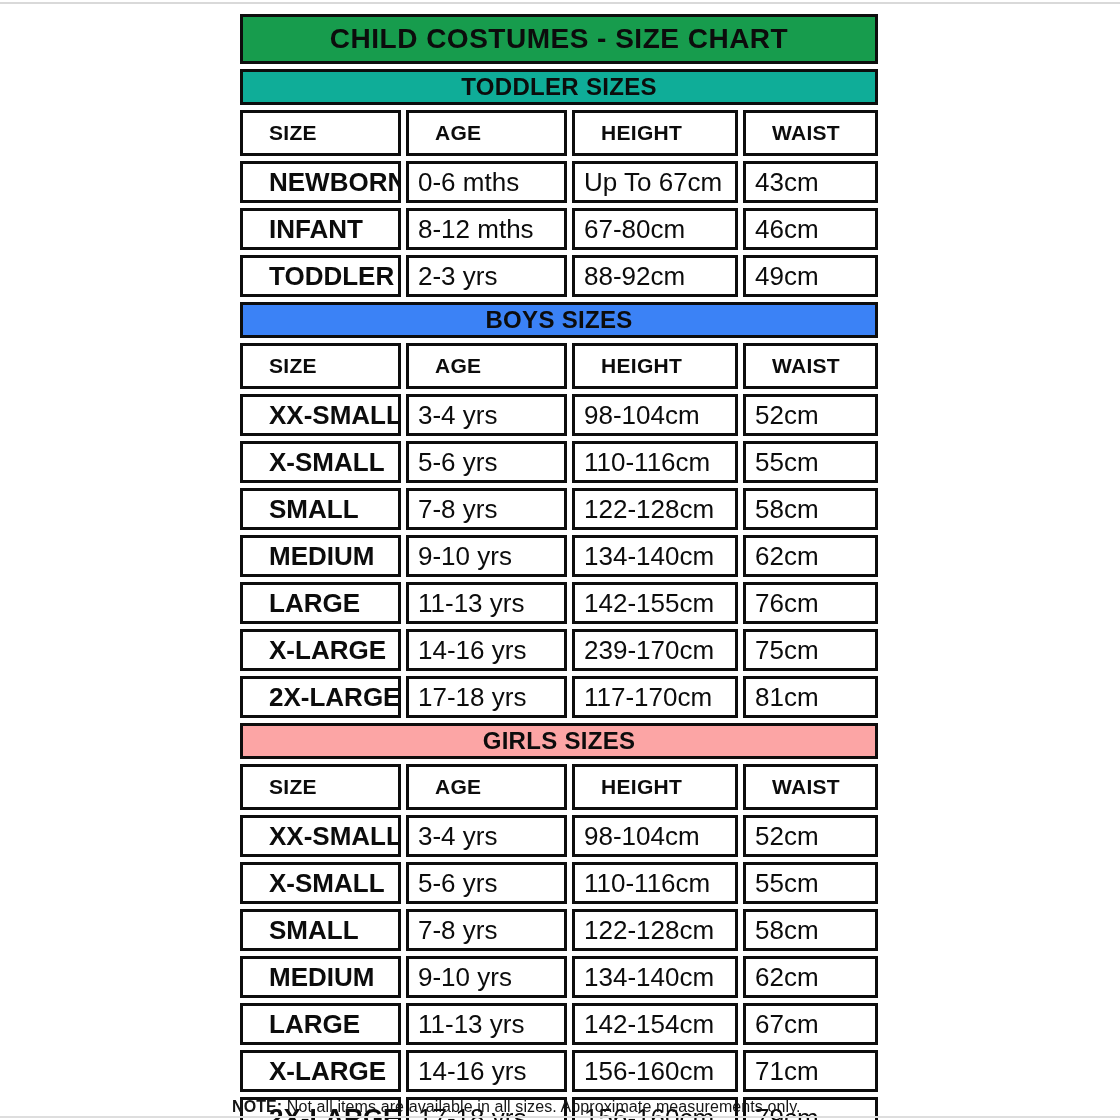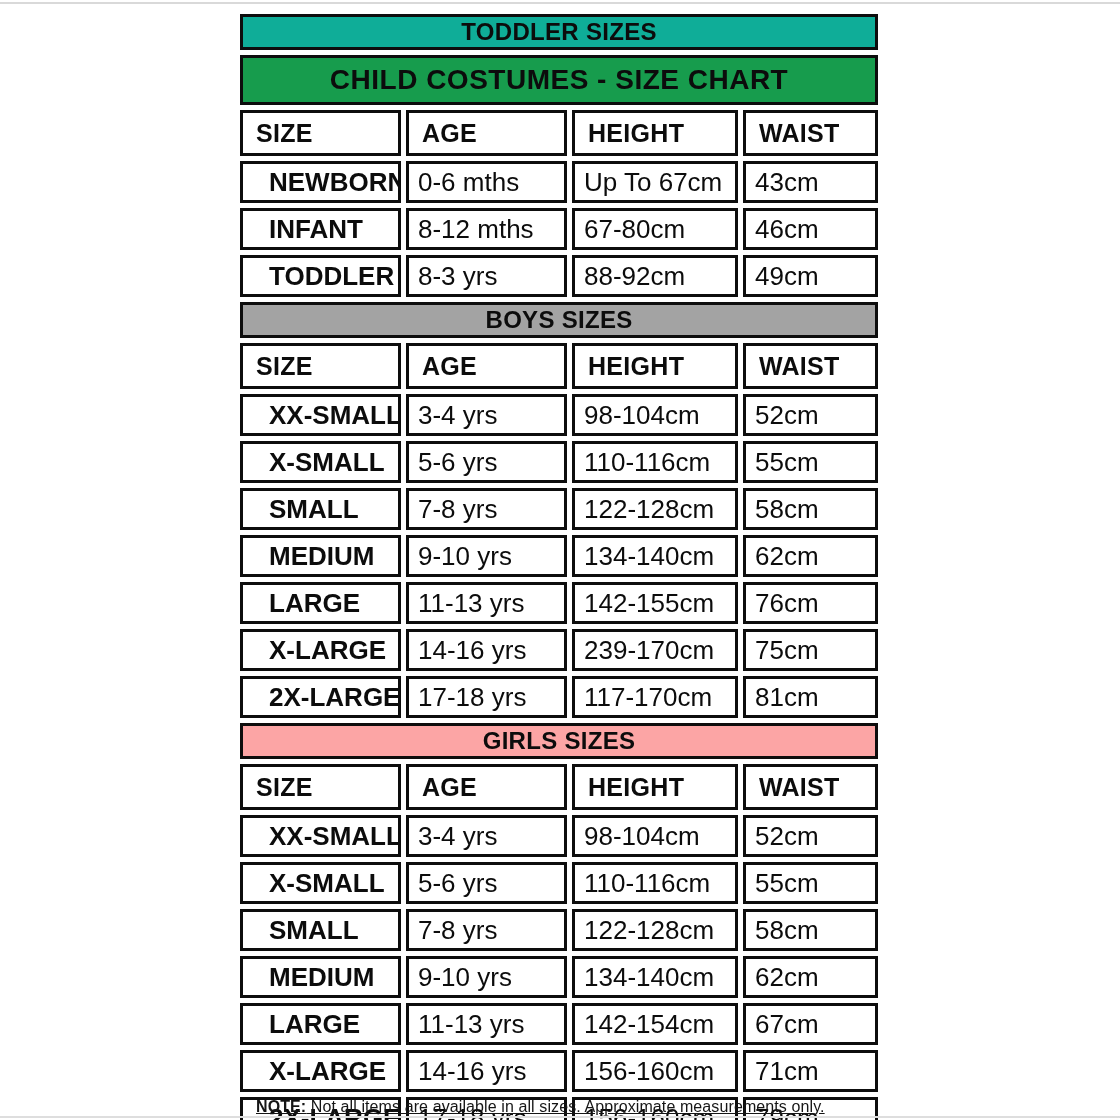--- a/index.html
+++ b/index.html
@@ -53,96 +53,95 @@
   }
   td.bar {
     height: 24px;
     text-align: center;
     font-weight: bold;
     font-size: 24px;
     letter-spacing: 0.3px;
   }
   td.hdr {
     height: 38px;
-    font-size: 25px;
-    font-weight: bold;
-    padding-left: 13px;
+    font-size: 21px;
+    font-weight: bold;
+    padding-left: 26px;
     letter-spacing: 0.3px;
   }
   td.sizecell {
     height: 34px;
     font-weight: bold;
     font-size: 26px;
     padding-left: 26px;
   }
   td.datacell {
     height: 34px;
     font-size: 26px;
     padding-left: 9px;
     margin-left: 8px;
   }
   .note {
     position: absolute;
-    left: 256px;
+    left: 232px;
     top: 1098px;
     font-size: 16px;
     color: #161616;
     letter-spacing: 0.1px;
-    text-decoration: underline;
   }
   .note .note-label {
     font-weight: bold;
   }
 </style>
 </head>
 <body>
 
 <div class="edge-line-top"></div>
 
 <div class="chart-wrap">
   <table class="size-chart">
     <colgroup>
       <col style="width:161px">
       <col style="width:161px">
       <col style="width:166px">
       <col style="width:135px">
     </colgroup>
     <tbody id="size-table-body">
       <tr>
-          <td colspan="4" class="bar" style="background: rgb(15, 173, 152);">TODDLER SIZES</td>
-        </tr>
-    <tr>
         <td class="title" colspan="4" id="chart-title-cell" style="background: rgb(23, 156, 77);">CHILD COSTUMES - SIZE CHART</td>
       </tr>
+    <tr>
+          <td colspan="4" class="bar" style="background: rgb(15, 173, 152);">TODDLER SIZES</td>
+        </tr>
         <tr>
           <td class="hdr">SIZE</td>
           <td class="hdr">AGE</td>
           <td class="hdr">HEIGHT</td>
           <td class="hdr">WAIST</td>
         </tr>
         <tr>
           <td class="sizecell">NEWBORN</td>
           <td class="datacell">0-6 mths</td>
           <td class="datacell">Up To 67cm</td>
           <td class="datacell">43cm</td>
         </tr>
         <tr>
           <td class="sizecell">INFANT</td>
           <td class="datacell">8-12 mths</td>
           <td class="datacell">67-80cm</td>
           <td class="datacell">46cm</td>
         </tr>
         <tr>
           <td class="sizecell">TODDLER</td>
-          <td class="datacell">8-3 yrs</td>
+          <td class="datacell">2-3 yrs</td>
           <td class="datacell">88-92cm</td>
           <td class="datacell">49cm</td>
         </tr>
         <tr>
-          <td colspan="4" class="bar" style="background: #a3a3a3;">BOYS SIZES</td>
+          <td colspan="4" class="bar" style="background: #3b82f6;">BOYS SIZES</td>
         </tr>
         <tr>
           <td class="hdr">SIZE</td>
           <td class="hdr">AGE</td>
           <td class="hdr">HEIGHT</td>
           <td class="hdr">WAIST</td>
         </tr>
         <tr>
           <td class="sizecell">XX-SMALL</td>
           <td class="datacell">3-4 yrs</td>

